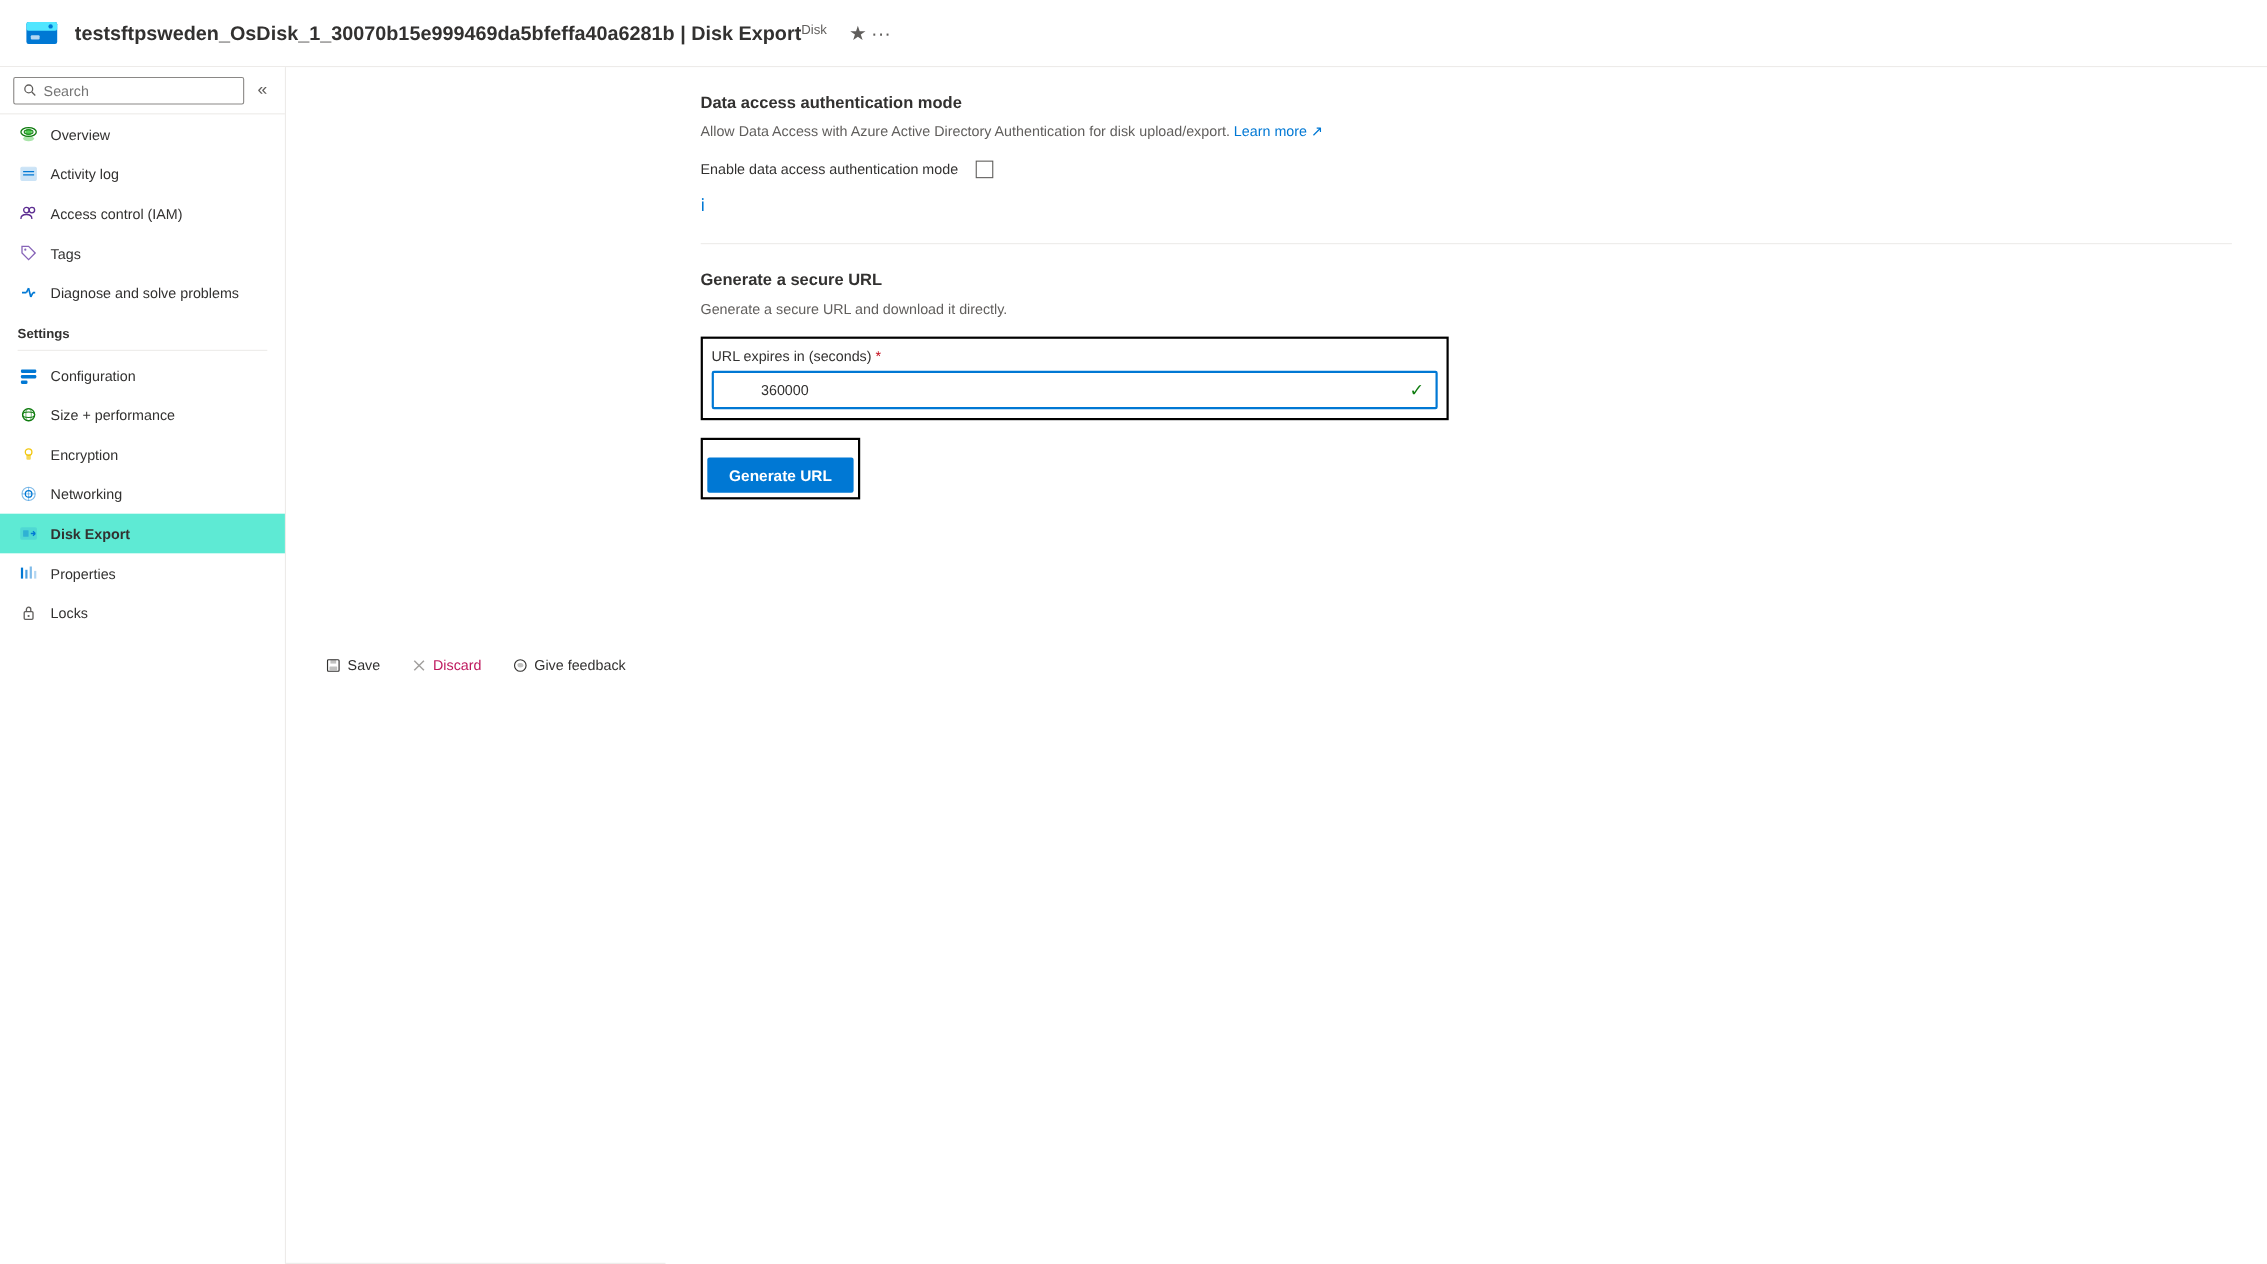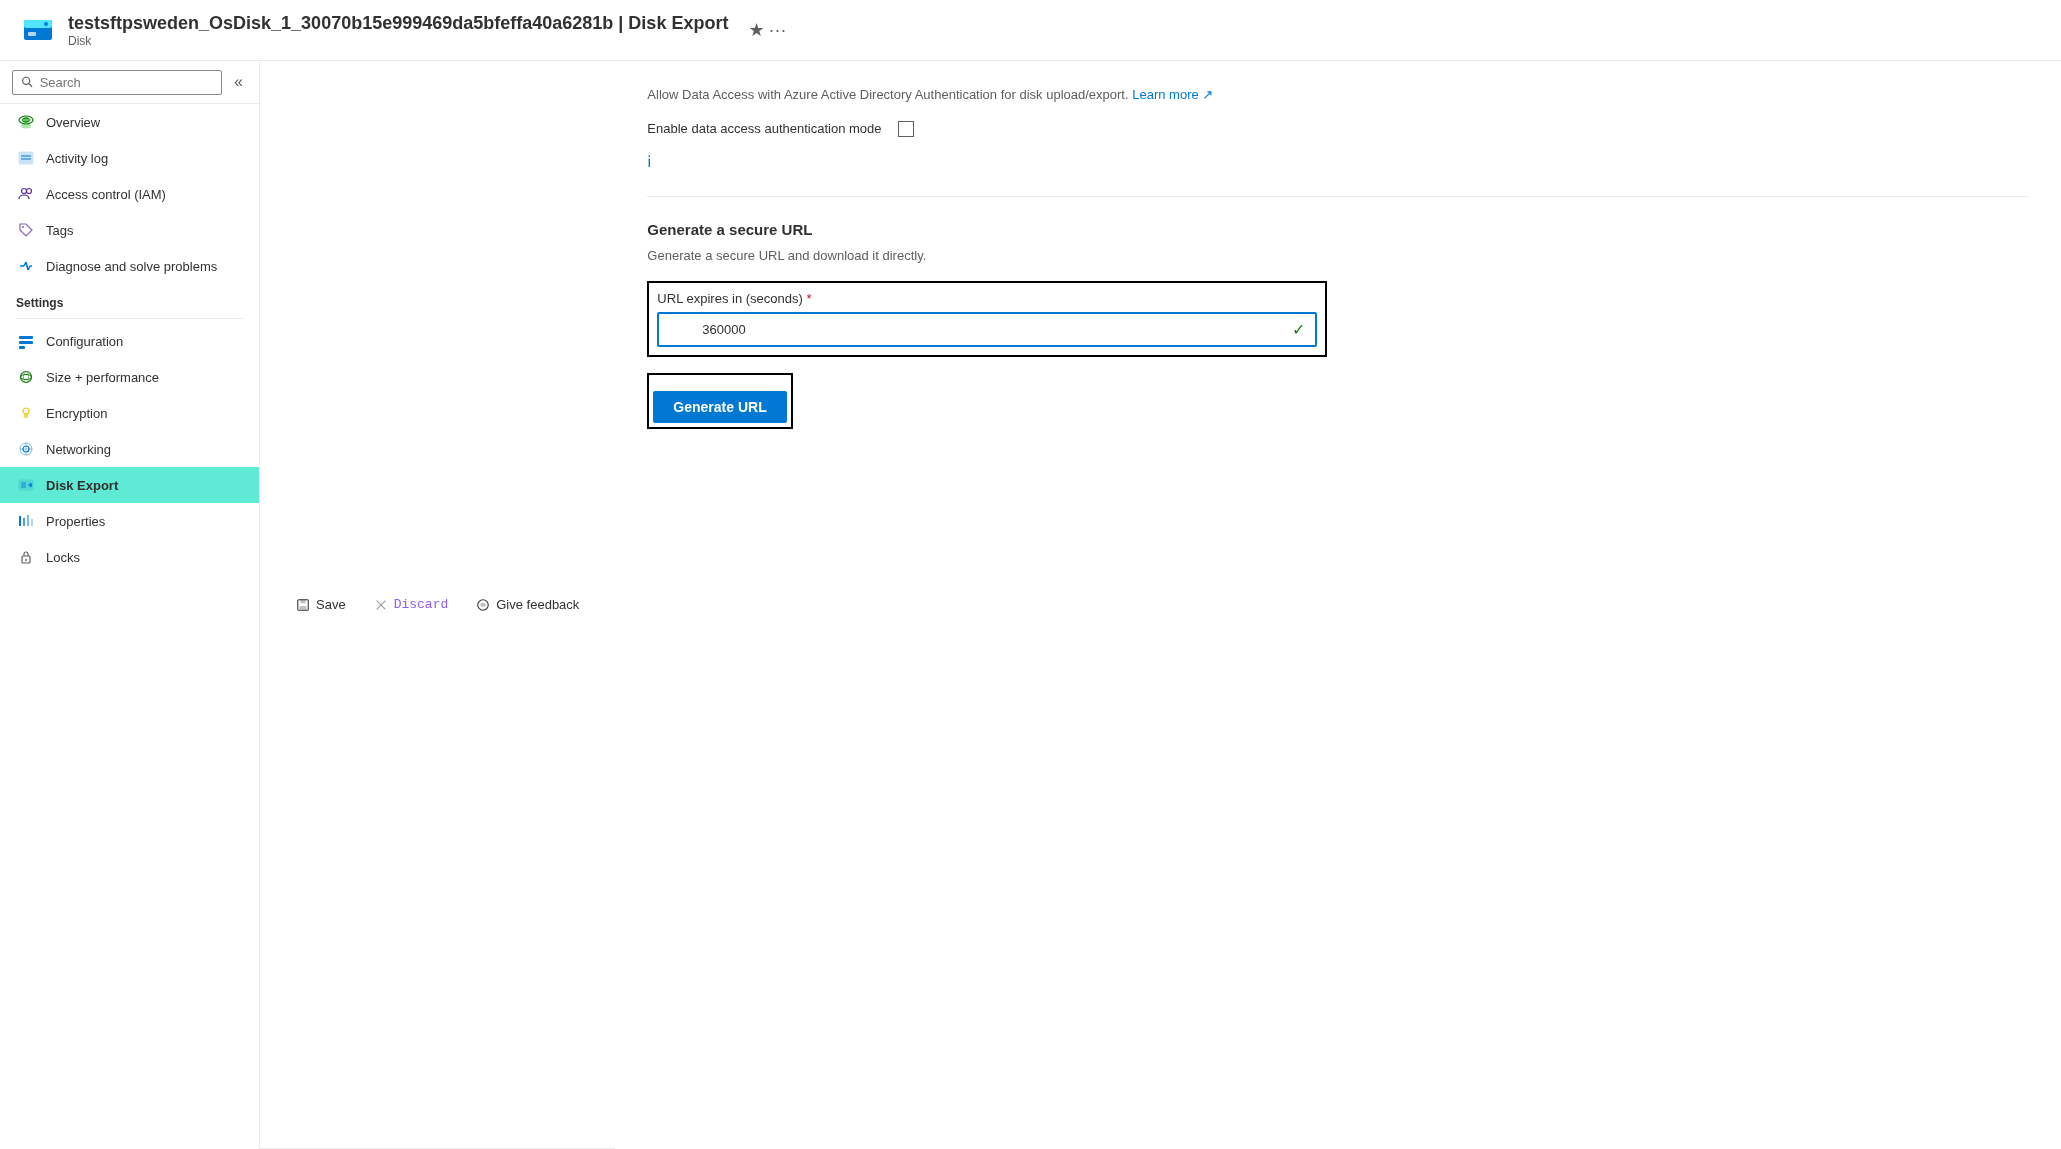--- a/index.html
+++ b/index.html
@@ -2,21 +2,21 @@
 <html><head>
   <meta charset="utf-8">
   <style>
     * { box-sizing: border-box; margin: 0; padding: 0; }
     body { font-family: 'Segoe UI', Arial, sans-serif; font-size: 14px; color: #323130; background: #fff; display: flex; flex-direction: column; height: 100vh; overflow: hidden; }
 
     
     .header { display: flex; align-items: center; padding: 12px 20px; border-bottom: 1px solid #edebe9; gap: 12px; }
     .header-icon { width: 36px; height: 36px; display: flex; align-items: center; justify-content: center; }
     .header-icon svg { width: 32px; height: 32px; }
-    .header-title-block { display: flex; flex-direction: column; }
+    .header-title-block { display: flex; }
     .header-title { font-size: 18px; font-weight: 600; color: #323130; }
     .header-subtitle { font-size: 12px; color: #605e5c; }
     .header-actions { margin-left: 8px; display: flex; gap: 4px; align-items: center; color: #605e5c; }
     .header-star { font-size: 18px; cursor: pointer; color: #605e5c; }
     .header-ellipsis { font-size: 18px; cursor: pointer; color: #605e5c; }
 
     
     .layout { display: flex; flex: 1; overflow: hidden; }
 
     
@@ -259,34 +259,35 @@
             <rect x="5" y="2" width="6" height="4" fill="#323130" opacity="0.3"></rect>
             <rect x="4" y="9" width="8" height="4" rx="0.5" fill="#323130" opacity="0.3"></rect>
           </svg>
         <span>Save</span>
       </button>
       <button class="toolbar-btn disabled">
         <svg width="14" height="14" viewBox="0 0 16 16">
             <line x1="3" y1="3" x2="13" y2="13" stroke="#a19f9d" stroke-width="1.5"></line>
             <line x1="13" y1="3" x2="3" y2="13" stroke="#a19f9d" stroke-width="1.5"></line>
           </svg>
-        <span style="color:#8b5cf6;font-family:Liberation Mono, monospace;">Discard</span>
+        <span style="color:#be185d;">Discard</span>
       </button>
       <button class="toolbar-btn">
         <svg width="14" height="14" viewBox="0 0 16 16">
             <circle cx="8" cy="8" r="6" stroke="#323130" stroke-width="1.2" fill="none"></circle>
             <path d="M5 7c1-2 5-2 6 0s-1 3-3 3-3-1-3-3z" fill="#323130" opacity="0.3"></path>
           </svg>
         <span>Give feedback</span>
       </button>
     </div>
 
     <div class="content">
 
       <div>
+        <div class="section-title">Data access authentication mode</div>
         <div class="section-desc">
           <span>Allow Data Access with Azure Active Directory Authentication for disk upload/export.</span>
           <a href="#">
             <span>Learn more</span>
             <span> ↗</span>
           </a>
         </div>
 
         <div class="field-row">
           <span class="field-label">Enable data access authentication mode</span>

